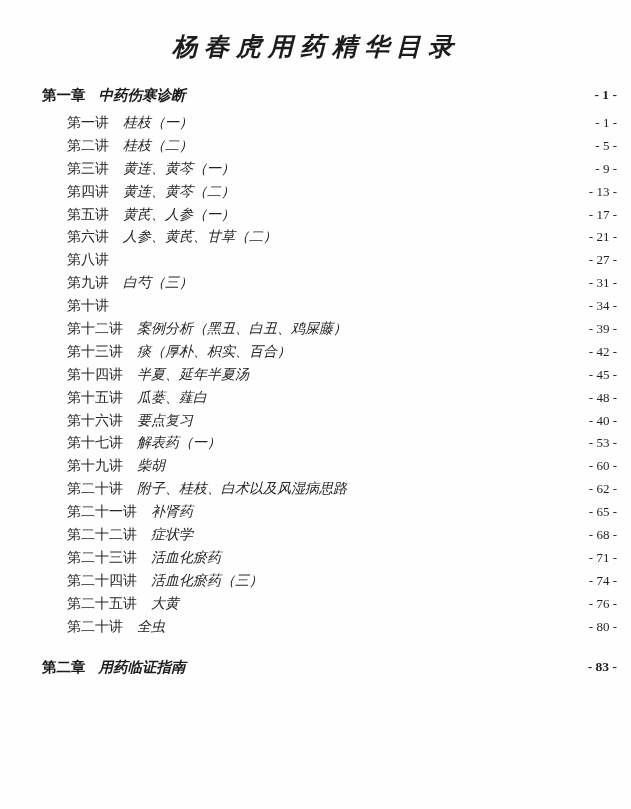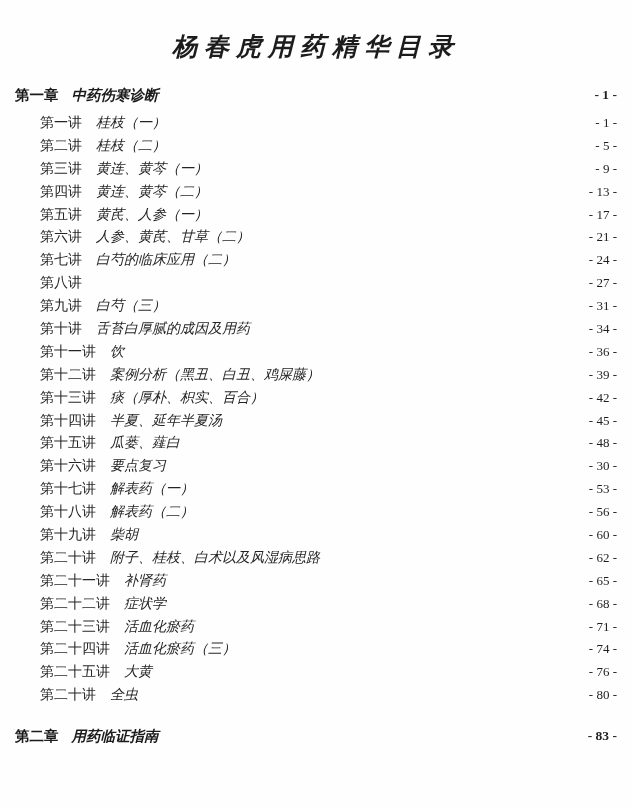--- a/index.html
+++ b/index.html
@@ -34,20 +34,21 @@
     color: #1c1c1c;
     white-space: nowrap;
   }
   .toc {
     margin-top: 20px;
   }
   .toc-row {
     display: flex;
     align-items: flex-start;
     white-space: nowrap;
+    margin-left: 27px;
   }
   .chapter-row {
     height: 24px;
     line-height: 24px;
     font-family: "Liberation Sans", "DejaVu Sans", sans-serif;
     font-weight: bold;
     font-size: 14.5px;
     color: #1b1b1b;
   }
   .lectures {
@@ -144,53 +145,40 @@
     <span class="page-number">- 17 -</span>
   </div>
 
   <div class="toc-row lecture-row">
     <span class="entry-label">第六讲</span>
     <span class="entry-title">人参、黄芪、甘草（二）</span>
     <span class="leader"></span>
     <span class="page-number">- 21 -</span>
   </div>
 
-  <div class="toc-row lecture-row">
-    <span class="entry-label">第七讲</span>
-    <span class="entry-title">白芍的临床应用（二）</span>
-    <span class="leader"></span>
-    <span class="page-number">- 24 -</span>
-  </div>
 
   <div class="toc-row lecture-row">
     <span class="entry-label">第八讲</span>
     <span class="leader"></span>
     <span class="page-number">- 27 -</span>
   </div>
 
   <div class="toc-row lecture-row">
     <span class="entry-label">第九讲</span>
     <span class="entry-title">白芍（三）</span>
     <span class="leader"></span>
     <span class="page-number">- 31 -</span>
   </div>
 
   <div class="toc-row lecture-row">
     <span class="entry-label">第十讲</span>
-    <span class="entry-title">舌苔白厚腻的成因及用药</span>
     <span class="leader"></span>
     <span class="page-number">- 34 -</span>
   </div>
 
-  <div class="toc-row lecture-row">
-    <span class="entry-label">第十一讲</span>
-    <span class="entry-title">饮</span>
-    <span class="leader"></span>
-    <span class="page-number">- 36 -</span>
-  </div>
 
   <div class="toc-row lecture-row">
     <span class="entry-label">第十二讲</span>
     <span class="entry-title">案例分析（黑丑、白丑、鸡屎藤）</span>
     <span class="leader"></span>
     <span class="page-number">- 39 -</span>
   </div>
 
   <div class="toc-row lecture-row">
     <span class="entry-label">第十三讲</span>
@@ -210,36 +198,30 @@
     <span class="entry-label">第十五讲</span>
     <span class="entry-title">瓜蒌、薤白</span>
     <span class="leader"></span>
     <span class="page-number">- 48 -</span>
   </div>
 
   <div class="toc-row lecture-row">
     <span class="entry-label">第十六讲</span>
     <span class="entry-title">要点复习</span>
     <span class="leader"></span>
-    <span class="page-number">- 30 -</span>
+    <span class="page-number">- 40 -</span>
   </div>
 
   <div class="toc-row lecture-row">
     <span class="entry-label">第十七讲</span>
     <span class="entry-title">解表药（一）</span>
     <span class="leader"></span>
     <span class="page-number">- 53 -</span>
   </div>
 
-  <div class="toc-row lecture-row">
-    <span class="entry-label">第十八讲</span>
-    <span class="entry-title">解表药（二）</span>
-    <span class="leader"></span>
-    <span class="page-number">- 56 -</span>
-  </div>
 
   <div class="toc-row lecture-row">
     <span class="entry-label">第十九讲</span>
     <span class="entry-title">柴胡</span>
     <span class="leader"></span>
     <span class="page-number">- 60 -</span>
   </div>
 
   <div class="toc-row lecture-row">
     <span class="entry-label">第二十讲</span>

